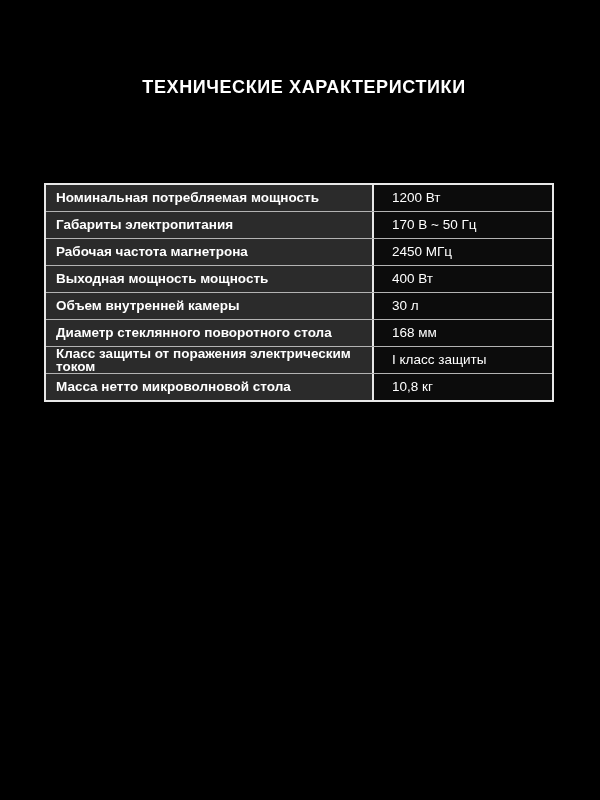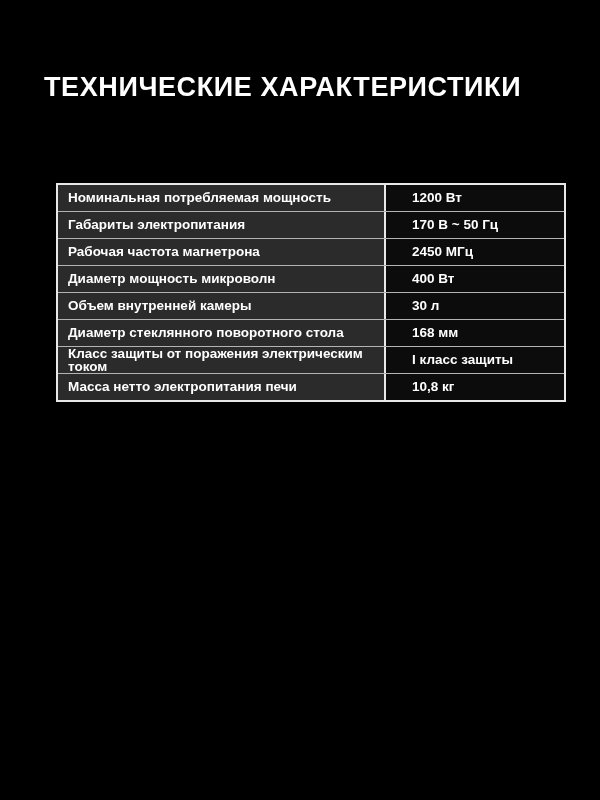--- a/index.html
+++ b/index.html
@@ -19,29 +19,30 @@
     height: 800px;
     background: var(--page-bg, #000);
   }
   .page-title {
     position: absolute;
     left: 44px;
     top: 71px;
     width: 520px;
     margin: 0;
     color: var(--text-color, #fff);
-    font-size: 27px;
+    font-size: 18px;
     line-height: 33px;
     font-weight: bold;
     letter-spacing: 0.6px;
     white-space: nowrap;
+    text-align: center;
   }
   .spec-table {
     position: absolute;
-    left: 56px;
+    left: 44px;
     top: 183px;
     width: 510px;
     border: 2px solid var(--outer-border, #e8e8e8);
     box-sizing: border-box;
     background: var(--value-bg, #0c0c0c);
   }
   .row {
     display: flex;
     height: 26px;
     border-bottom: 1px solid var(--inner-border, #b3b3b3);
@@ -63,22 +64,22 @@
     flex: 0 0 328px;
     background: var(--label-bg, #2b2b2b);
     border-right: 2px solid var(--outer-border, #e8e8e8);
     font-weight: bold;
     padding-left: 10px;
     padding-right: 6px;
   }
   .cell.value {
     flex: 1;
     background: var(--value-bg, #0c0c0c);
-    font-weight: bold;
-    padding-left: 26px;
+    font-weight: normal;
+    padding-left: 18px;
     white-space: pre; 
   }
 </style>
 </head>
 <body>
 
 <div class="page">
   <h1 class="page-title">ТЕХНИЧЕСКИЕ ХАРАКТЕРИСТИКИ</h1>
 
   <div class="spec-table">
@@ -88,33 +89,33 @@
       </div>
       <div class="row">
         <div class="cell label">Габариты электропитания</div>
         <div class="cell value">170 В ~ 50 Гц</div>
       </div>
       <div class="row">
         <div class="cell label">Рабочая частота магнетрона</div>
         <div class="cell value">2450 МГц</div>
       </div>
       <div class="row">
-        <div class="cell label">Диаметр мощность микроволн</div>
+        <div class="cell label">Выходная мощность мощность</div>
         <div class="cell value">400 Вт</div>
       </div>
       <div class="row">
         <div class="cell label">Объем внутренней камеры</div>
         <div class="cell value">30 л</div>
       </div>
       <div class="row">
         <div class="cell label">Диаметр стеклянного поворотного стола</div>
         <div class="cell value">168 мм</div>
       </div>
       <div class="row">
         <div class="cell label">Класс защиты от поражения электрическим током</div>
         <div class="cell value">I класс защиты</div>
       </div>
       <div class="row">
-        <div class="cell label">Масса нетто электропитания печи</div>
+        <div class="cell label">Масса нетто микроволновой стола</div>
         <div class="cell value">10,8 кг</div>
       </div>
     </div>
 </div>
 
 </body></html>

